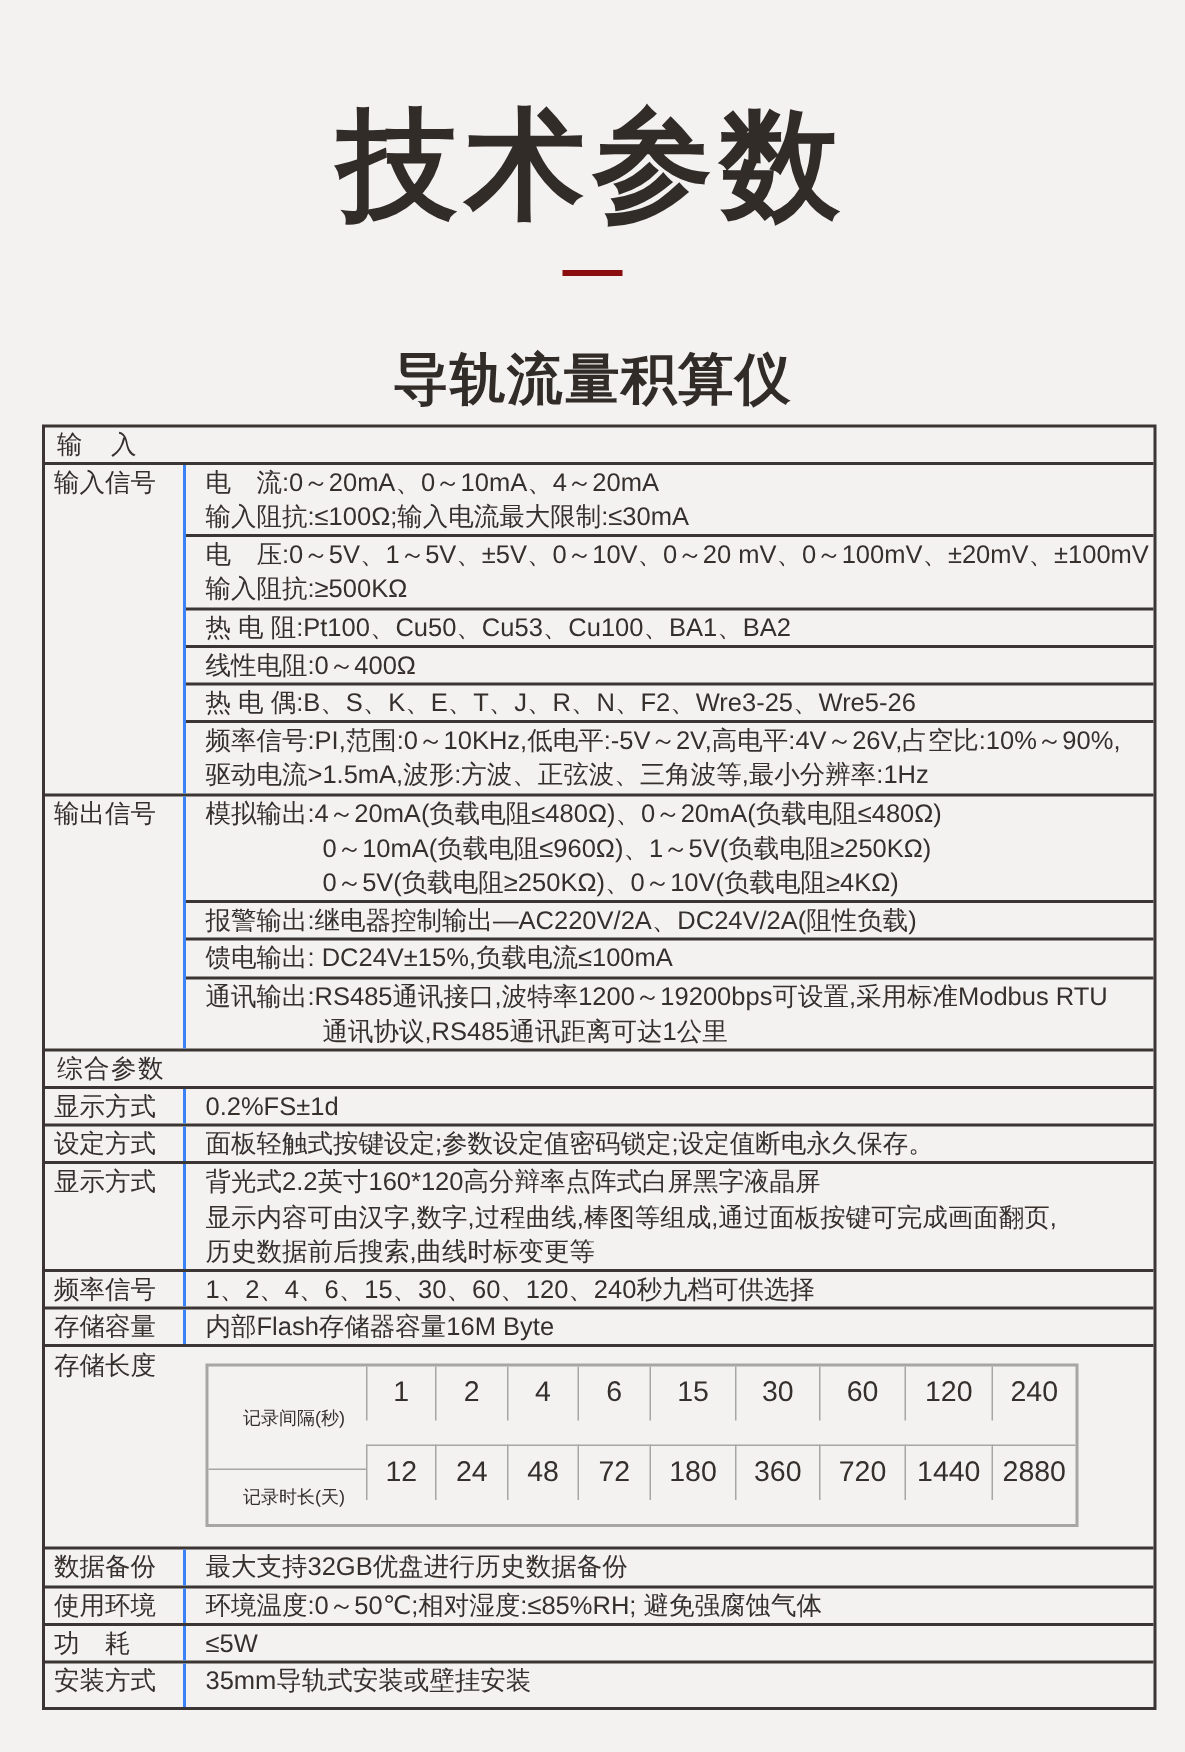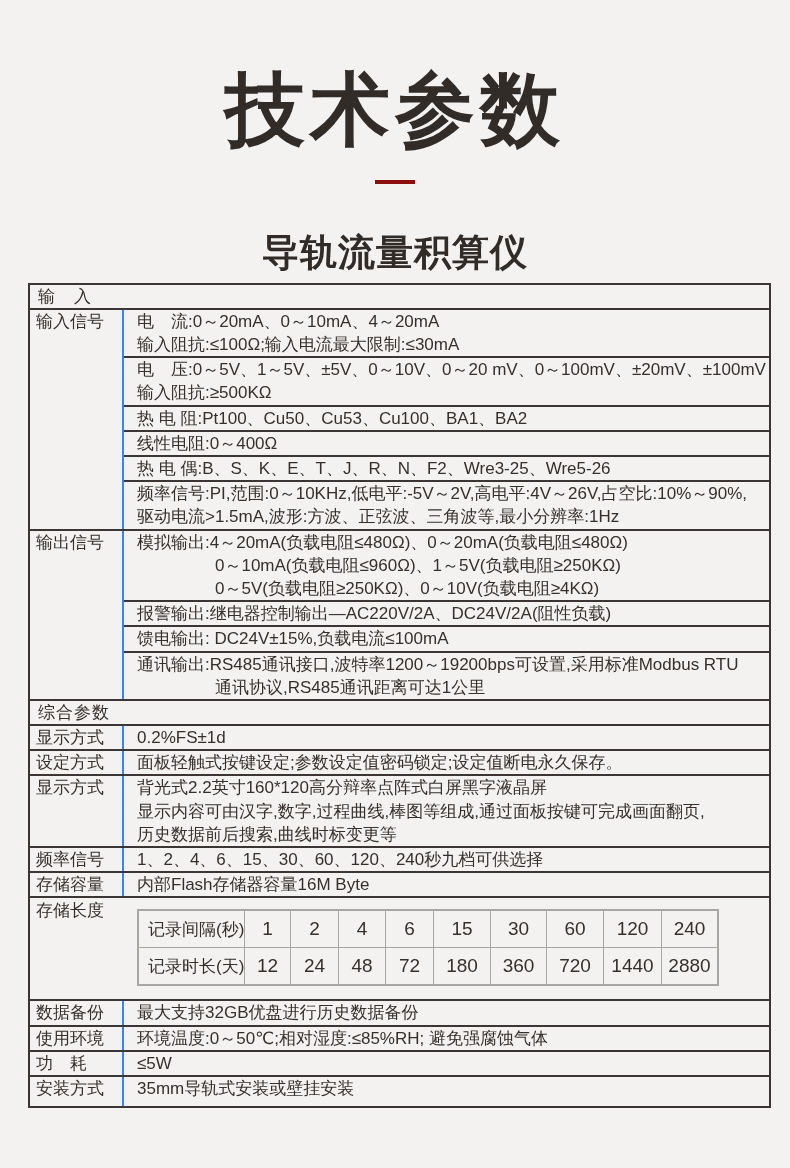--- a/index.html
+++ b/index.html
@@ -50,21 +50,21 @@
     display:grid;
     grid-template-columns:105px 46px 48px 47px 48px 57px 56px 57px 58px 56px;
     margin:11px 0 13px 107px;width:578px;
     border:2px solid #a8a6a3;box-sizing:content-box;
   }
   .st-cell{
     border-left:1.5px solid #a8a6a3;border-top:1.5px solid #a8a6a3;
     height:36px;display:flex;align-items:center;justify-content:center;
     font-size:19px;font-weight:500;white-space:nowrap;
   }
-  .st-cell.hdr{justify-content:flex-start;padding-left:9px;font-size:17px;}
+  .st-cell.hdr{justify-content:flex-start;padding-left:23px;font-size:12px;margin-top:16px;}
   .st-cell.first-col{border-left:none;}
   .st-cell.first-row{border-top:none;}
 </style>
 </head>
 <body>
 
 <h1 class="title">技术参数</h1>
 <div class="title-dash" style="background: rgb(139, 13, 13);"></div>
 <h2 class="subtitle">导轨流量积算仪</h2>
 

